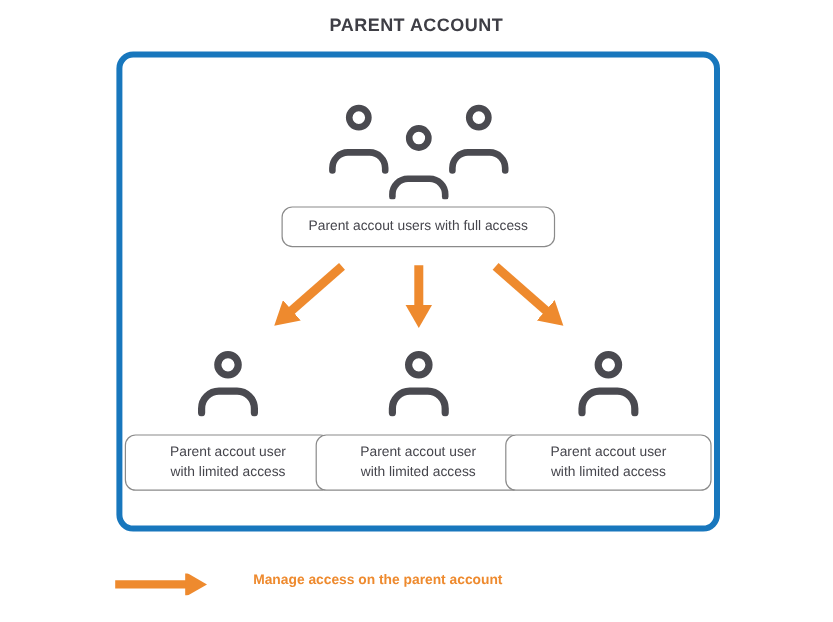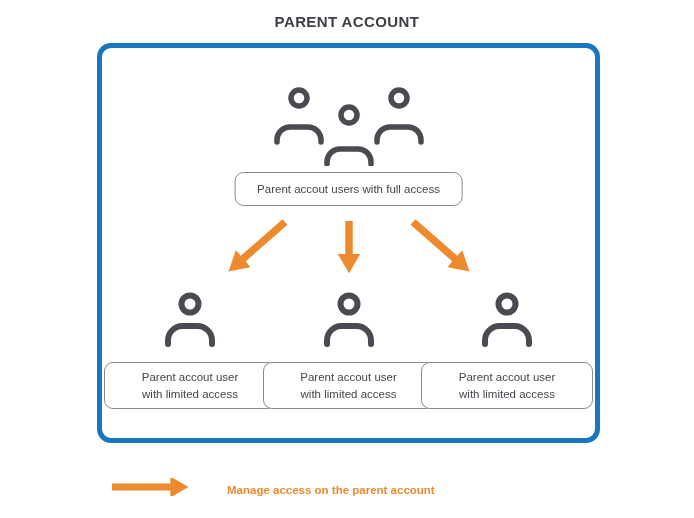--- a/index.html
+++ b/index.html
@@ -31,22 +31,22 @@
     position:absolute; left:14px; right:14px; bottom:29px;
     display:flex; justify-content:space-between;
   }
   .node { width:148px; display:flex; flex-direction:column; align-items:center; }
   .node .person-icon { color:#4a4a50; }
   .node .pill {
     margin-top:15px; padding:6px 24px; text-align:center;
     line-height:1.42; width:122px;
   }
   .legend {
-    position:absolute; left:109px; top:478px;
-    display:flex; align-items:flex-end; gap:32px;
+    position:absolute; left:93px; top:478px;
+    display:flex; align-items:flex-start; gap:32px;
   }
   .legend-arrow { color:#ee8a2e; }
   .legend-label { color:#ee8a2e; font-size:11.5px; font-weight:bold; }
 </style>
 </head>
 <body>
 
 <div class="canvas">
 
   <div class="title">PARENT ACCOUNT</div>

